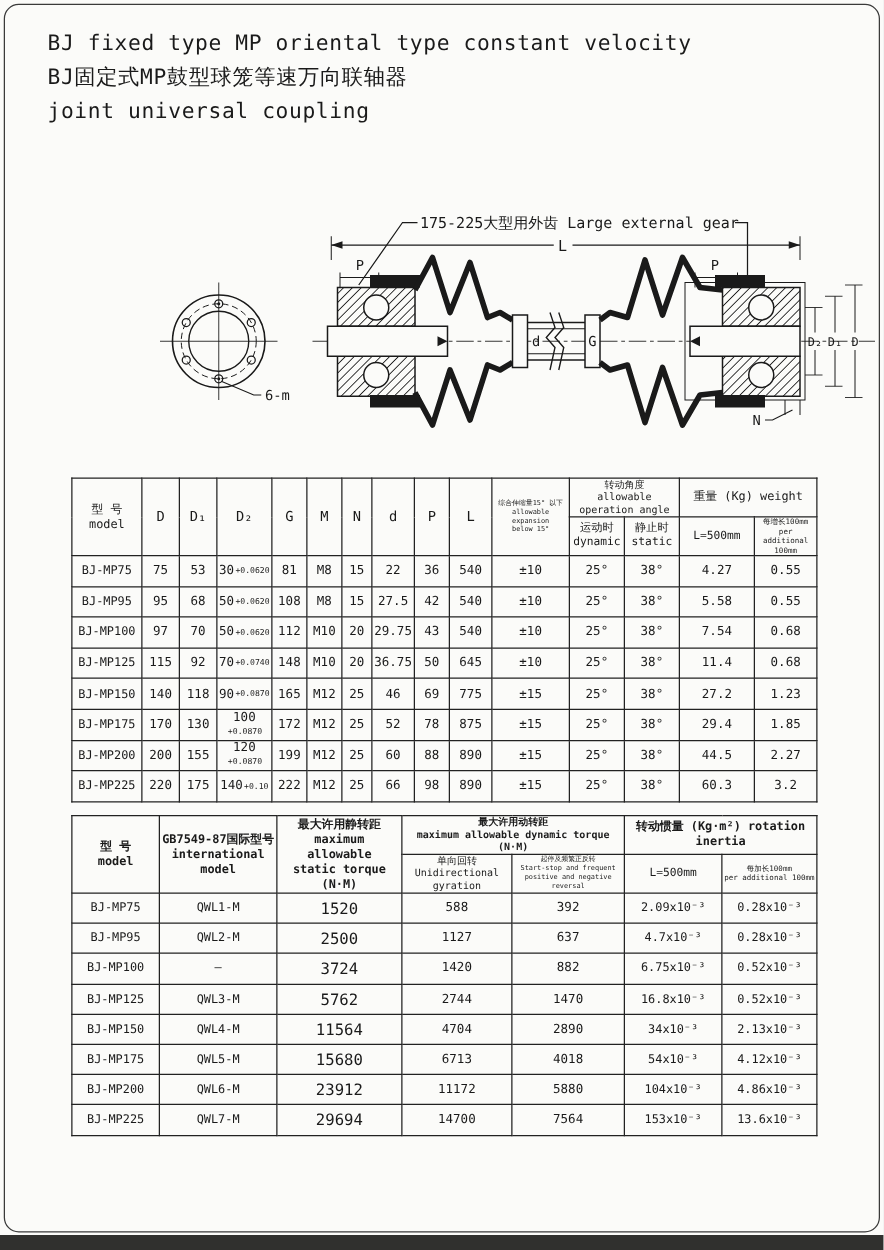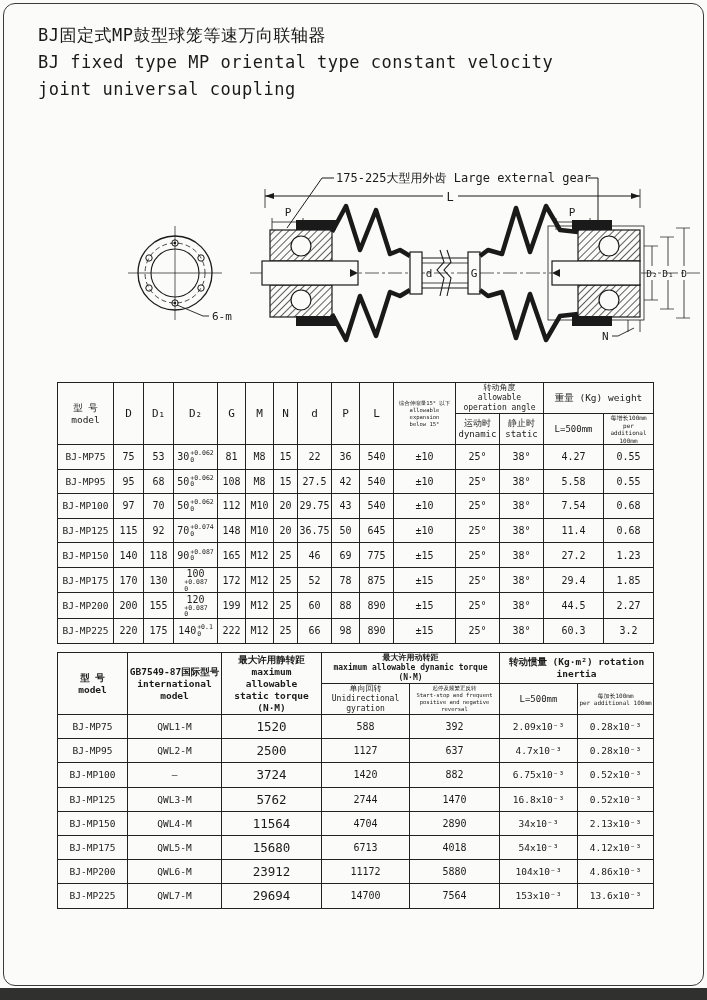--- a/index.html
+++ b/index.html
@@ -42,32 +42,32 @@
   table.t1 tbody td:nth-child(1){font-size:9.5px;}
 
   .h-lg{font-size:11px;line-height:13px;}
   .h-md{font-size:9.5px;line-height:12px;}
   .h-sm{font-size:8px;line-height:10px;margin-top:36px;}
   .h-sm2{font-size:9px;line-height:11px;}
   .h-xs{font-size:6px;line-height:7.5px;}
   .h-xxs{font-size:5.5px;line-height:7px;}
 
   .tol-base{display:inline-block;vertical-align:middle;}
-  .tol-stack{display:inline-flex;flex-direction:column;align-items:flex-start;
+  .tol-stack{display:inline-flex;flex-direction:row;align-items:flex-start;
     font-size:6.5px;line-height:6.5px;margin-left:1px;vertical-align:middle;text-align:left;}
 </style>
 </head>
 <body>
 
 <div class="page">
   <div class="page-border"></div>
 
   <div class="title-block">
+    <div>BJ fixed type MP oriental type constant velocity</div>
     <div>BJ固定式MP鼓型球笼等速万向联轴器</div>
-    <div>BJ fixed type MP oriental type constant velocity</div>
     <div>joint universal coupling</div>
   </div>
 
 
   <svg class="drawing" width="707" height="212" viewBox="0 0 707 212">
     <defs>
       <pattern id="hatch" width="5" height="5" patternUnits="userSpaceOnUse" patternTransform="rotate(45)">
         <line x1="0" y1="0" x2="0" y2="5" stroke="#1a1a1a" stroke-width="1.4"></line>
       </pattern>
     </defs>

